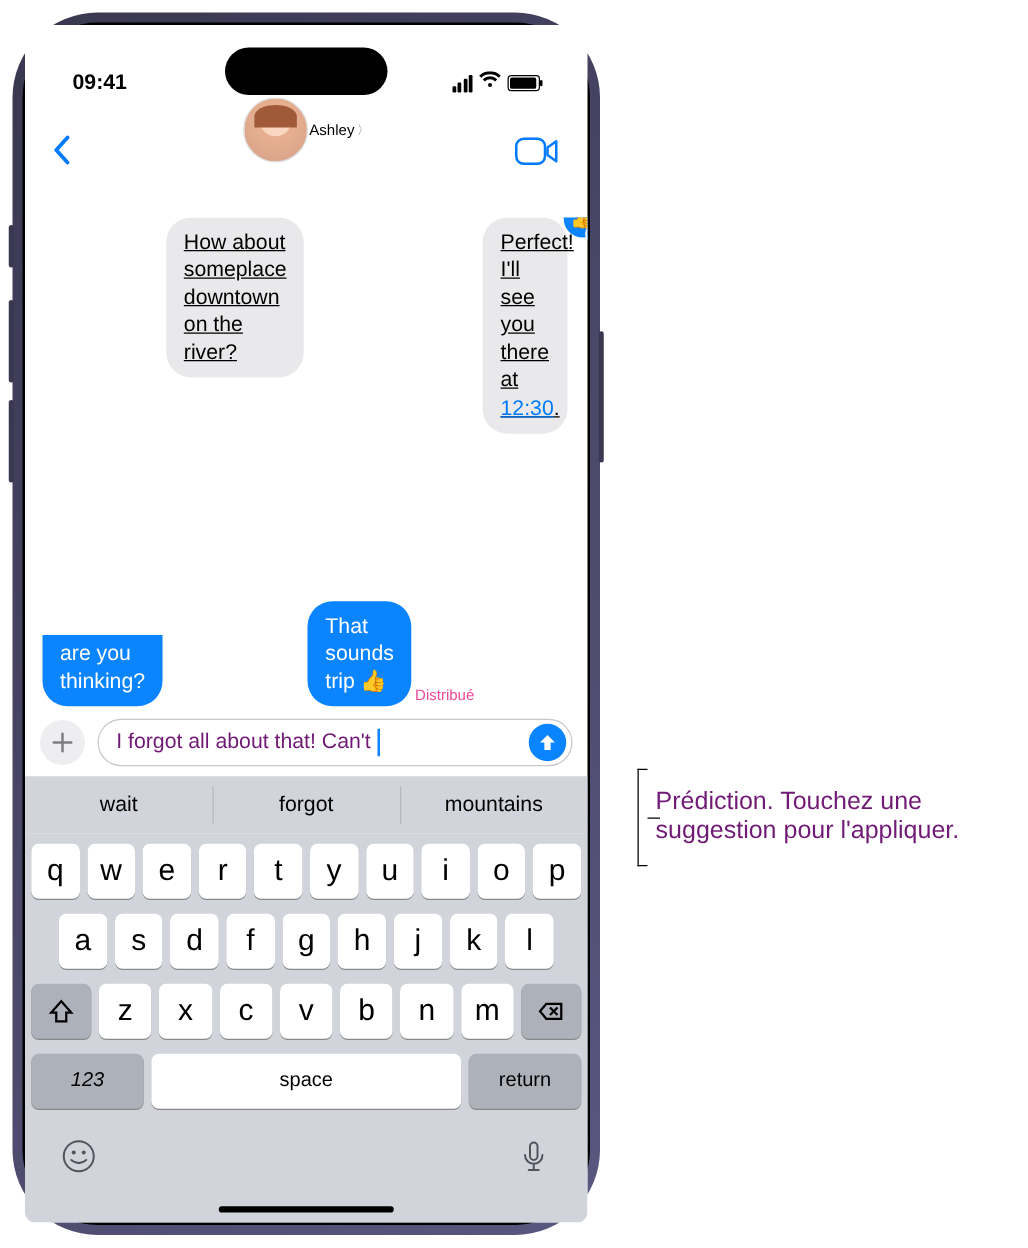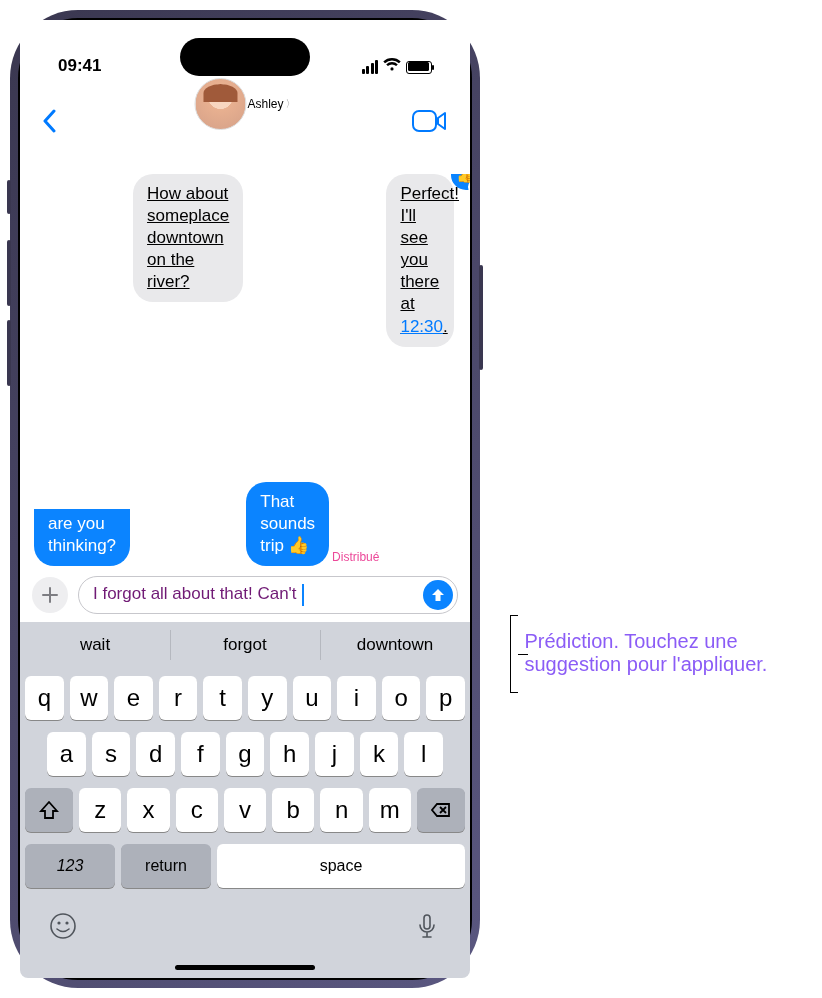--- a/index.html
+++ b/index.html
@@ -221,21 +221,21 @@
     position:absolute; bottom:8px; left:50%; transform:translateX(-50%);
     width:140px; height:5px; background:#000; border-radius:3px;
   }
 
   .callout {
     margin-top: 620px;
     display:flex;
     align-items:flex-start;
     gap: 6px;
     font-size: 20px;
-    color:#8b5cf6;
+    color:#701a75;
     max-width: 280px;
   }
   .bracket {
     width:14px;
     align-self:stretch;
     height:78px;
     margin-top:-15px;
     border-left:1px solid #000;
     border-top:1px solid #000;
     border-bottom:1px solid #000;
@@ -325,21 +325,21 @@
             <svg viewBox="0 0 16 16">
                 <path fill="#fff" d="M8 2 L14 8 L10.5 8 L10.5 14 L5.5 14 L5.5 8 L2 8 Z"></path>
               </svg>
           </div>
         </div>
       </div>
 
       <div class="predictions">
         <div class="pred">wait</div>
         <div class="pred">forgot</div>
-        <div class="pred">downtown</div>
+        <div class="pred">mountains</div>
       </div>
 
       <div class="keyboard">
         <div class="krow">
           <div class="key">q</div>
           <div class="key">w</div>
           <div class="key">e</div>
           <div class="key">r</div>
           <div class="key">t</div>
           <div class="key">y</div>
@@ -374,22 +374,22 @@
           <div class="key">m</div>
           <div class="key key-spec">
             <svg viewBox="0 0 22 22">
                 <path fill="none" stroke="#000" stroke-width="1.8" d="M7 5 H19 V17 H7 L2 11 Z"></path>
                 <path stroke="#000" stroke-width="1.8" d="M10 8 L16 14 M16 8 L10 14"></path>
               </svg>
           </div>
         </div>
         <div class="krow4">
           <div class="key key-123">123</div>
+          <div class="key key-space">space</div>
           <div class="key key-return">return</div>
-          <div class="key key-space">space</div>
         </div>
         <div class="kbottom">
           <span>
             <svg viewBox="0 0 28 28">
                 <circle cx="14" cy="14" r="12" fill="none" stroke="#50555c" stroke-width="1.6"></circle>
                 <circle cx="10" cy="11" r="1.6" fill="#50555c"></circle>
                 <circle cx="18" cy="11" r="1.6" fill="#50555c"></circle>
                 <path d="M8 17 Q14 22 20 17" fill="none" stroke="#50555c" stroke-width="1.6" stroke-linecap="round"></path>
               </svg>
           </span>

